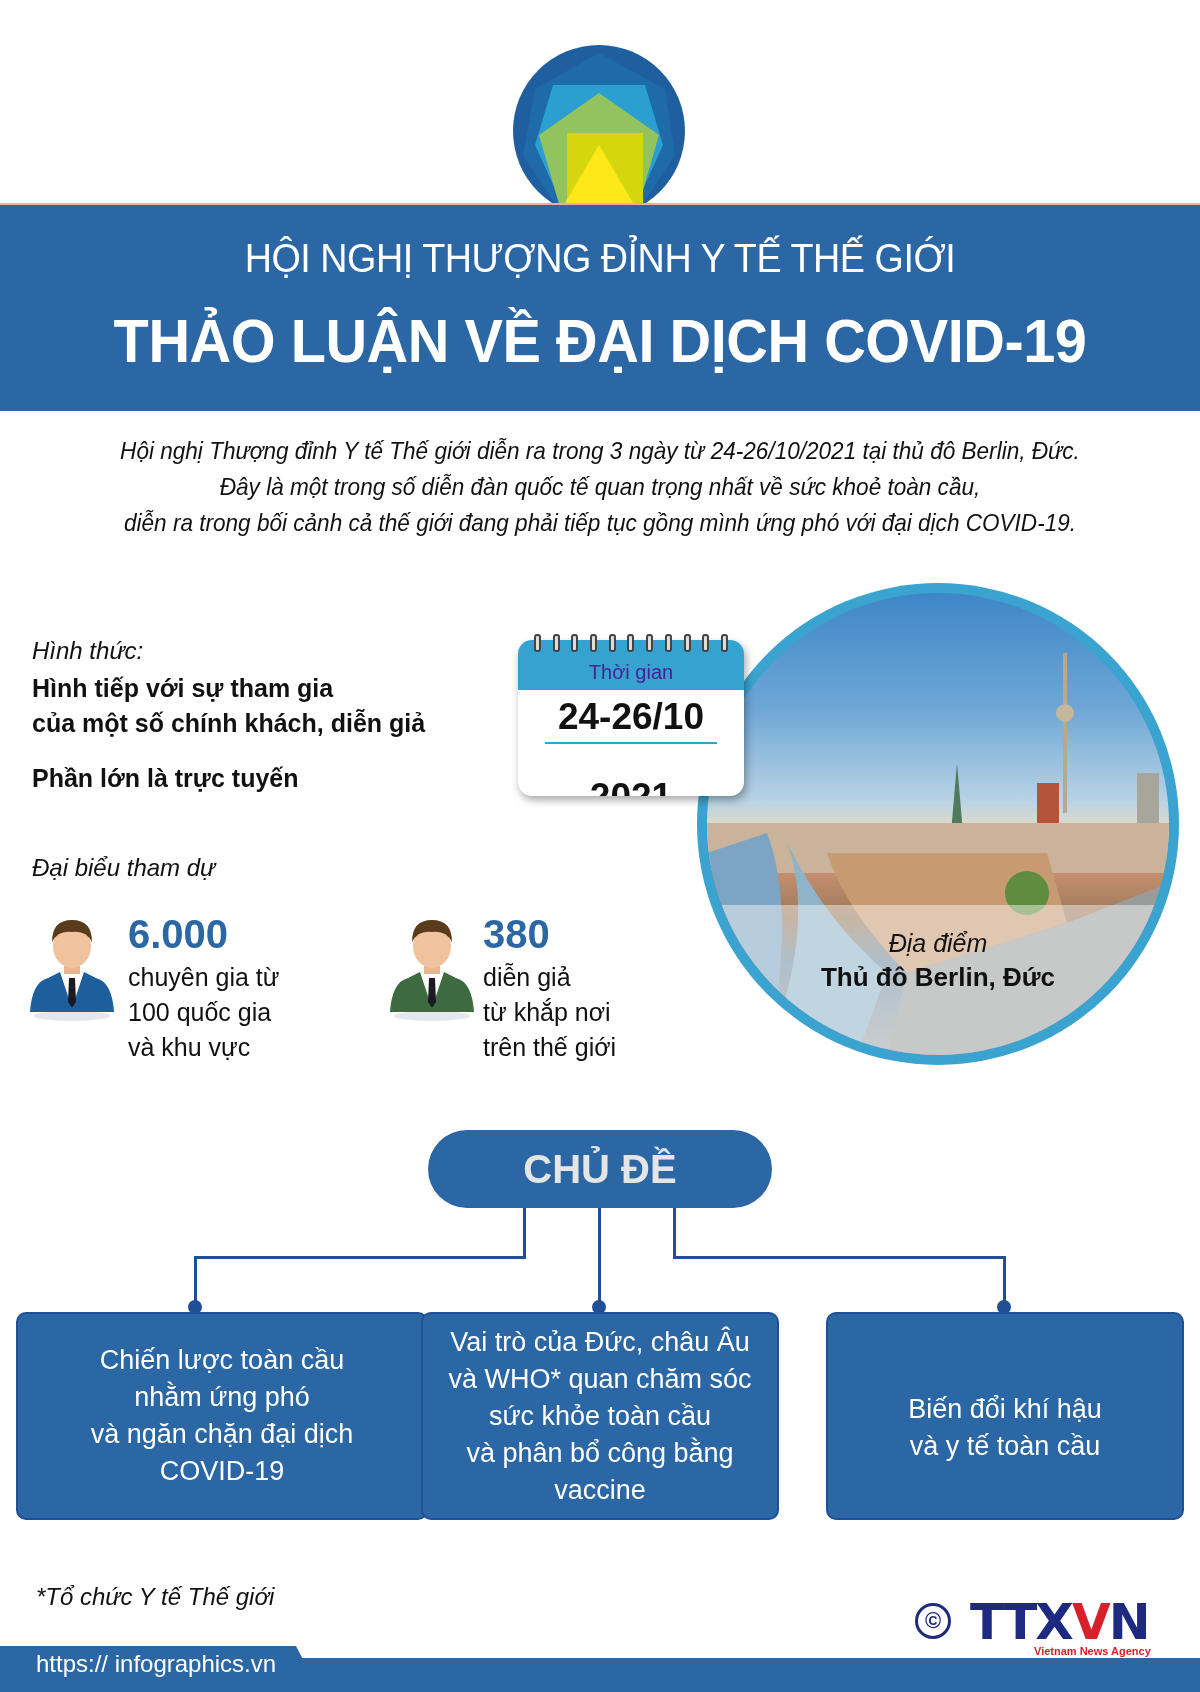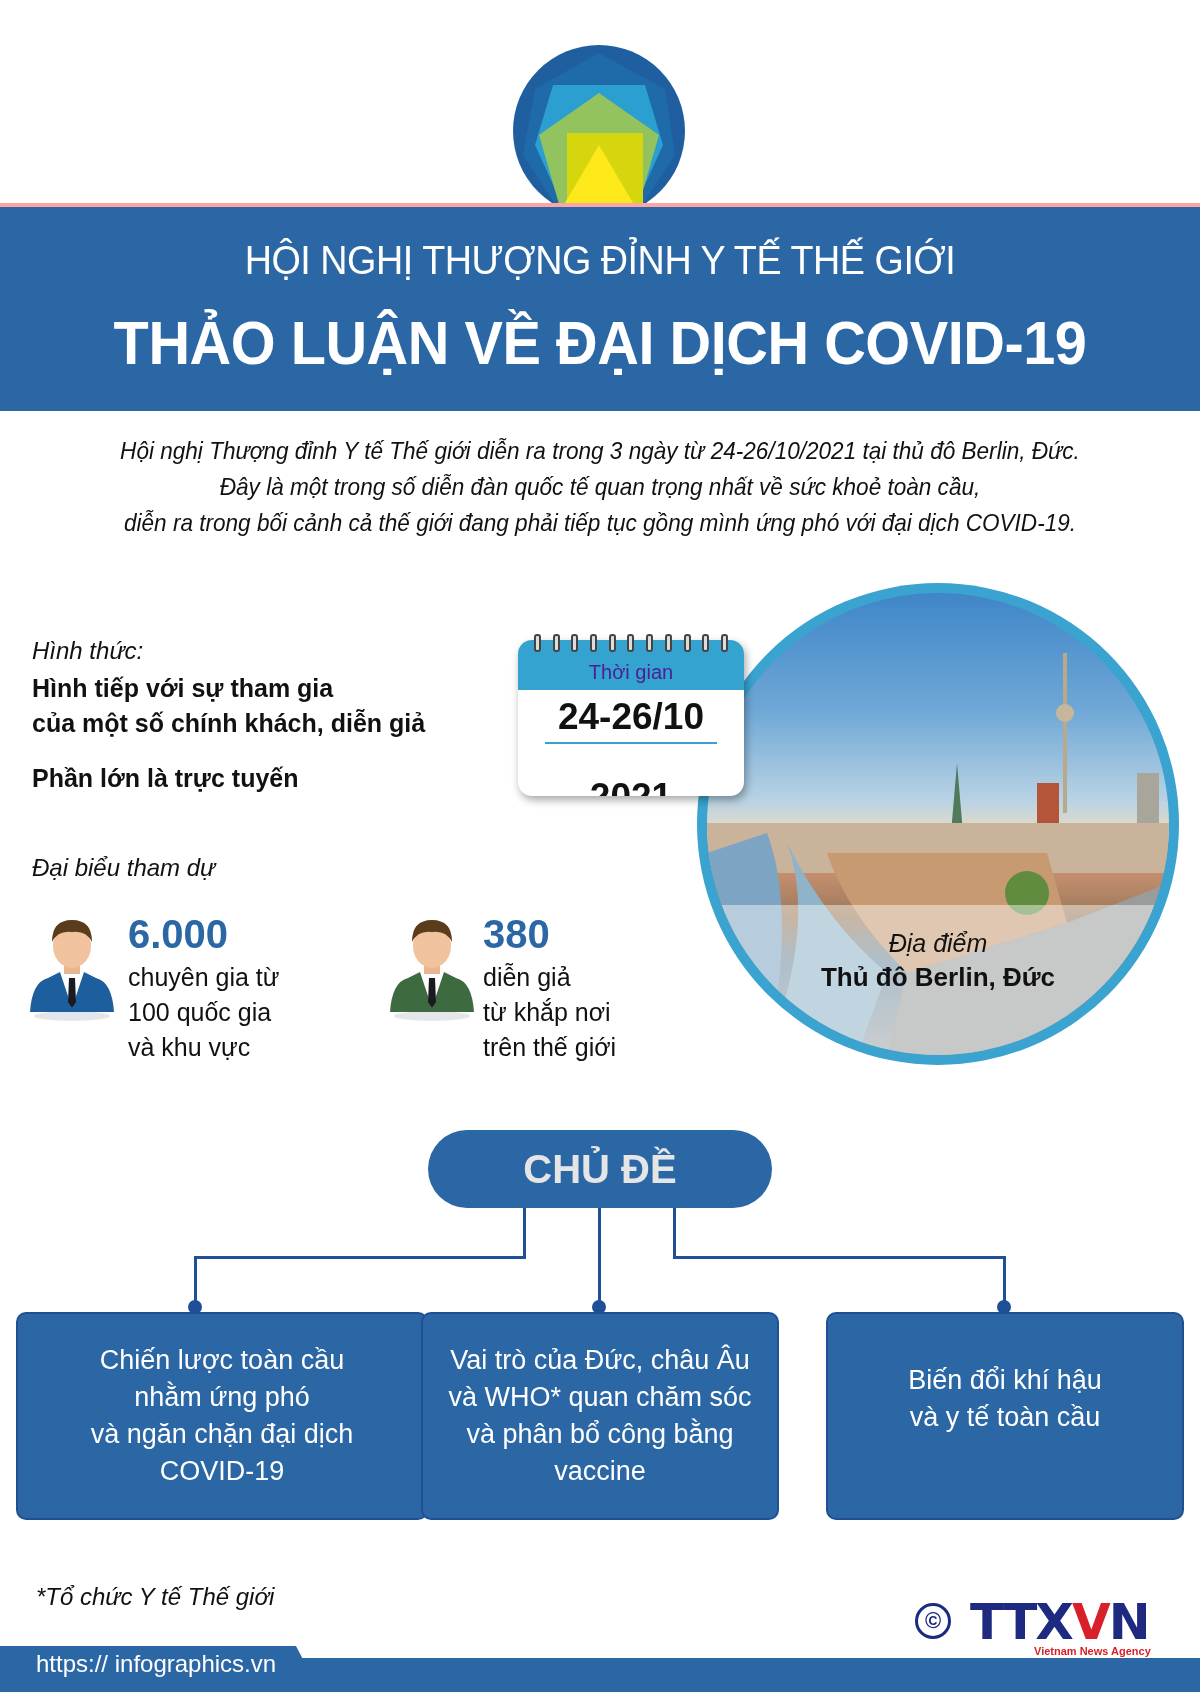--- a/index.html
+++ b/index.html
@@ -1,21 +1,21 @@
 <!DOCTYPE html>
 <html><head>
 <meta charset="utf-8">
 <style>
   * { box-sizing: border-box; margin: 0; padding: 0; }
   html, body { width: 1200px; height: 1692px; background: #ffffff; overflow: hidden; }
   body { position: relative; font-family: "Liberation Sans", "DejaVu Sans", sans-serif; color: #111; }
 
   .logo { position: absolute; left: 513px; top: 45px; width: 172px; height: 172px; }
 
-  .header-band { position: absolute; left: 0; top: 203px; width: 1200px; height: 208px; background: #2c67a5; border-top: 4px solid #fca5a5; }
+  .header-band { position: absolute; left: 0; top: 203px; width: 1200px; height: 208px; background: #2c67a5; border-top: 2px solid #fca5a5; }
   .header-sub { position: absolute; left: 0; top: 30px; width: 100%; text-align: center; color: #fff; font-size: 41px; letter-spacing: -0.5px; font-family: "Liberation Sans", sans-serif; transform: scaleX(0.92); }
   .header-title { position: absolute; left: 0; top: 100px; width: 100%; text-align: center; color: #fff; font-size: 62px; font-weight: bold; letter-spacing: -0.5px; transform: scaleX(0.93); }
 
   .intro { position: absolute; left: 0; top: 433px; width: 1200px; text-align: center; font-style: italic; font-size: 24px; line-height: 36px; color: #111; transform: scaleX(0.94); }
 
   .form-label { position: absolute; left: 32px; top: 637px; font-style: italic; font-size: 24px; color: #111; }
   .form-line { position: absolute; left: 32px; font-weight: bold; font-size: 25px; color: #111; }
   .delegates-label { position: absolute; left: 32px; top: 854px; font-style: italic; font-size: 24px; color: #111; }
 
   .person { position: absolute; width: 92px; height: 110px; }
@@ -179,25 +179,26 @@
     <div>Chiến lược toàn cầu</div>
     <div>nhằm ứng phó</div>
     <div>và ngăn chặn đại dịch</div>
     <div>COVID-19</div>
   </div>
 </div>
 <div class="topic-box" style="left:421px; width:358px;">
   <div>
     <div>Vai trò của Đức, châu Âu</div>
     <div>và WHO* quan chăm sóc</div>
+    <div>sức khỏe toàn cầu</div>
     <div>và phân bổ công bằng</div>
     <div>vaccine</div>
   </div>
 </div>
-<div class="topic-box" style="left:826px; width:358px; align-items:flex-start; padding-top:48px;">
+<div class="topic-box" style="left:826px; width:358px; align-items:flex-start; padding-top:77px;">
   <div>
     <div>Biến đổi khí hậu</div>
     <div>và y tế toàn cầu</div>
   </div>
 </div>
 
 <div class="footnote">*Tổ chức Y tế Thế giới</div>
 
 <div class="copyright">©</div>
 <div class="brand"><span>TTX</span><span class="v">V</span><span>N</span></div>

